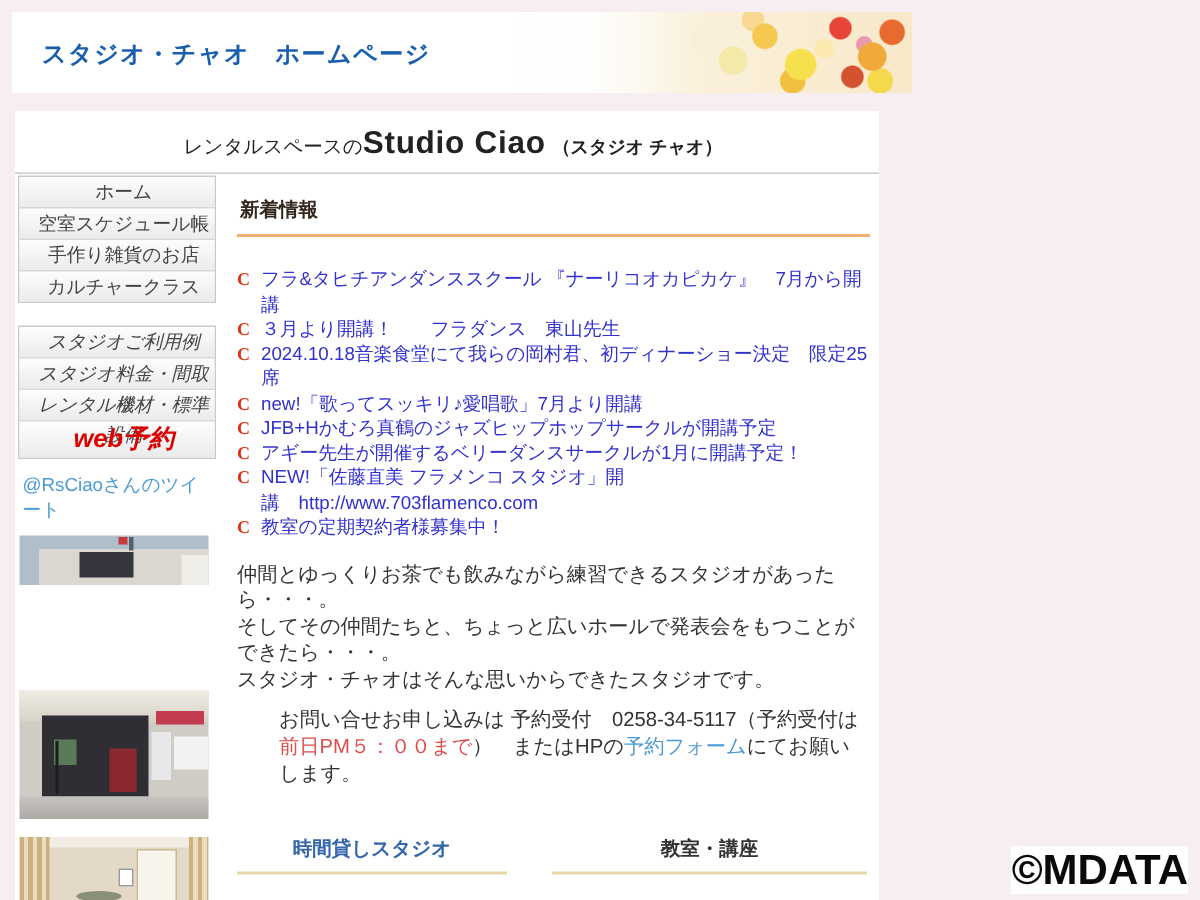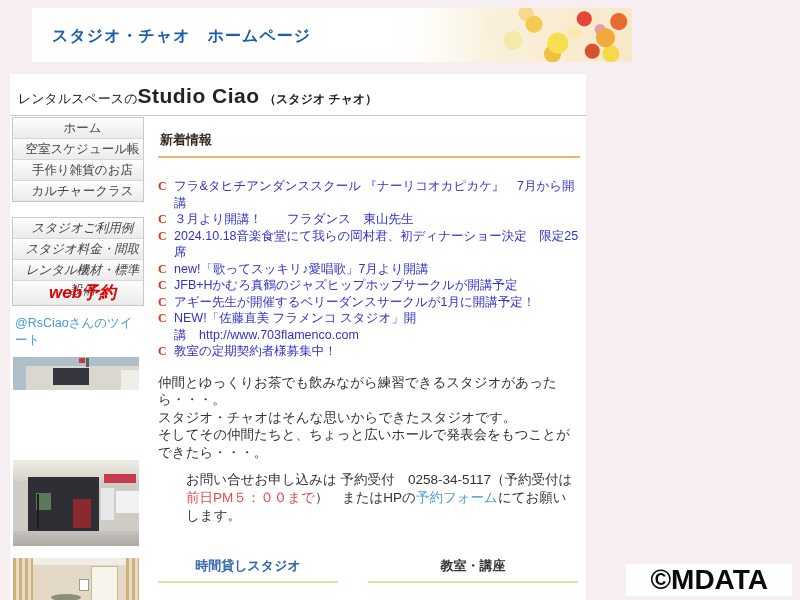--- a/index.html
+++ b/index.html
@@ -2,21 +2,21 @@
 <html><head>
 <meta charset="utf-8">
 <style>
   html,body{margin:0;padding:0;}
   body{
     width:800px;height:600px;position:relative;overflow:hidden;
     background:#f6eef0;
     font-family:"Liberation Sans", sans-serif;
   }
   
-  .header{position:absolute;left:8px;top:8px;width:600px;height:54px;background:#ffffff;margin-left:24px;}
+  .header{position:absolute;left:8px;top:8px;width:600px;height:54px;background:#ffffff;}
   .header-title{position:absolute;left:20px;top:18px;font-size:16px;font-weight:bold;color:#1a5fae;letter-spacing:1px;}
   .banner{
     position:absolute;right:0;top:0;width:265px;height:54px;
     background:
       linear-gradient(to right,#ffffff 0%,rgba(255,255,255,.88) 20%,rgba(255,255,255,0) 46%),
       radial-gradient(circle at 82% 20%,#e8453a 0 7px,rgba(0,0,0,0) 8px),
       radial-gradient(circle at 90% 55%,#f2a93b 0 9px,rgba(0,0,0,0) 10px),
       radial-gradient(circle at 72% 65%,#f7e04e 0 10px,rgba(0,0,0,0) 11px),
       radial-gradient(circle at 63% 30%,#f5c84f 0 8px,rgba(0,0,0,0) 9px),
       radial-gradient(circle at 95% 25%,#e86a2e 0 8px,rgba(0,0,0,0) 9px),
@@ -25,21 +25,21 @@
       radial-gradient(circle at 85% 80%,#d4522e 0 7px,rgba(0,0,0,0) 8px),
       radial-gradient(circle at 70% 85%,#f0c040 0 8px,rgba(0,0,0,0) 9px),
       radial-gradient(circle at 60% 10%,#f8d890 0 7px,rgba(0,0,0,0) 8px),
       radial-gradient(circle at 78% 45%,#fce9b0 0 6px,rgba(0,0,0,0) 7px),
       radial-gradient(circle at 92% 85%,#f5d94a 0 8px,rgba(0,0,0,0) 9px),
       radial-gradient(circle at 88% 40%,#e89ab0 0 5px,rgba(0,0,0,0) 6px),
       linear-gradient(to right,#fdf8ec,#f7e8c8);
   }
   
   .content{position:absolute;left:10px;top:74px;width:576px;height:526px;background:#ffffff;overflow:hidden;}
-  .page-title{height:31px;padding:10px 0 0 8px;border-bottom:1px solid #cccccc;color:#222;}
+  .page-title{height:31px;padding:10px 0 0 8px;border-bottom:1px solid #cccccc;color:#222;text-align:center;}
   .pt-prefix{font-size:13px;}
   .pt-main{font-size:21px;font-weight:bold;letter-spacing:.5px;}
   .pt-suffix{font-size:12px;font-weight:bold;}
   
   .sidebar{position:absolute;left:2px;top:43px;width:132px;}
   .menu{list-style:none;margin:0;padding:0;border:1px solid #c9c9c9;text-align:center;}
   .menu li{height:20px;line-height:20px;font-size:12.5px;padding-left:9px;color:#444;
     background:linear-gradient(#fdfdfd,#ebebeb);border-top:1px solid #d8d8d8;cursor:pointer;}
   .menu li:first-child{border-top:none;}
   .menu2{margin-top:15px;font-style:italic;}
@@ -63,21 +63,21 @@
   .contact{margin-top:10px;font-size:13.5px;line-height:18px;color:#333;margin-left:28px;}
   .contact .red{color:#e04b4b;}
   .contact .form-link{color:#4a9ad4;cursor:pointer;}
   .columns{margin-top:32px;display:flex;}
   .col-left{width:180px;}
   .col-right{width:210px;margin-left:30px;}
   .col-head{text-align:center;font-weight:bold;font-size:13px;padding-bottom:6px;border-bottom:2px solid #ead9a8;}
   .col-left .col-head{color:#3366aa;cursor:pointer;}
   .col-right .col-head{color:#333;}
   
-  .watermark{position:absolute;right:8px;bottom:4px;font-size:28px;font-weight:bold;color:#0a0a0a;background:rgba(255,255,255,.92);padding:0 24px;}
+  .watermark{position:absolute;right:8px;bottom:4px;font-size:28px;font-weight:bold;color:#0a0a0a;background:rgba(255,255,255,.92);padding:0 0;}
 </style>
 </head>
 <body>
 
 <div class="header">
   <div class="header-title">スタジオ・チャオ　ホームページ</div>
   <div class="banner"></div>
 </div>
 
 <div class="content">
@@ -169,22 +169,22 @@
       </li>
       <li>
         <span class="news-icon">C</span>
         <span class="news-label">教室の定期契約者様募集中！</span>
       </li>
     </ul>
 
 
     <div class="about-text">
       <div>仲間とゆっくりお茶でも飲みながら練習できるスタジオがあったら・・・。</div>
+      <div>そしてその仲間たちと、ちょっと広いホールで発表会をもつことができたら・・・。</div>
       <div>スタジオ・チャオはそんな思いからできたスタジオです。</div>
-      <div>そしてその仲間たちと、ちょっと広いホールで発表会をもつことができたら・・・。</div>
     </div>
 
     <div class="contact">
       <span>お問い合せお申し込みは 予約受付　0258-34-5117（予約受付は</span><span class="red">前日PM５：００まで</span><span>）　またはHPの</span><span class="form-link">予約フォーム</span><span>にてお願いします。</span>
     </div>
 
     <div class="columns">
       <div class="col-left">
         <div class="col-head">時間貸しスタジオ</div>
 

